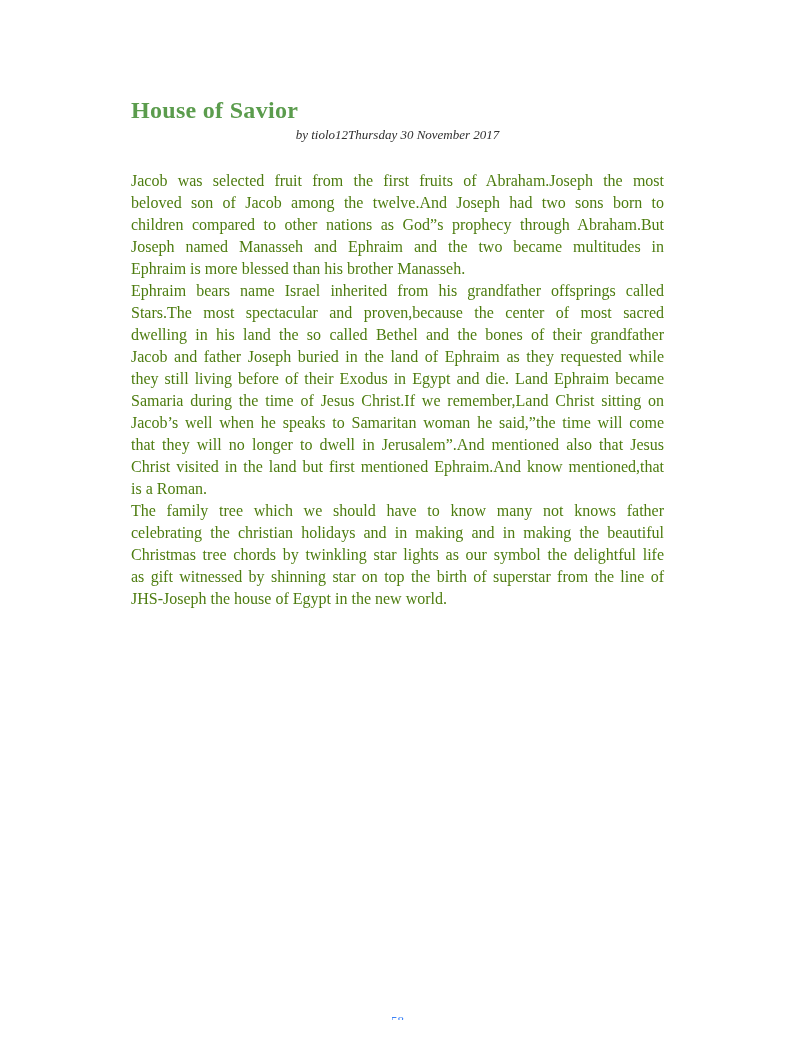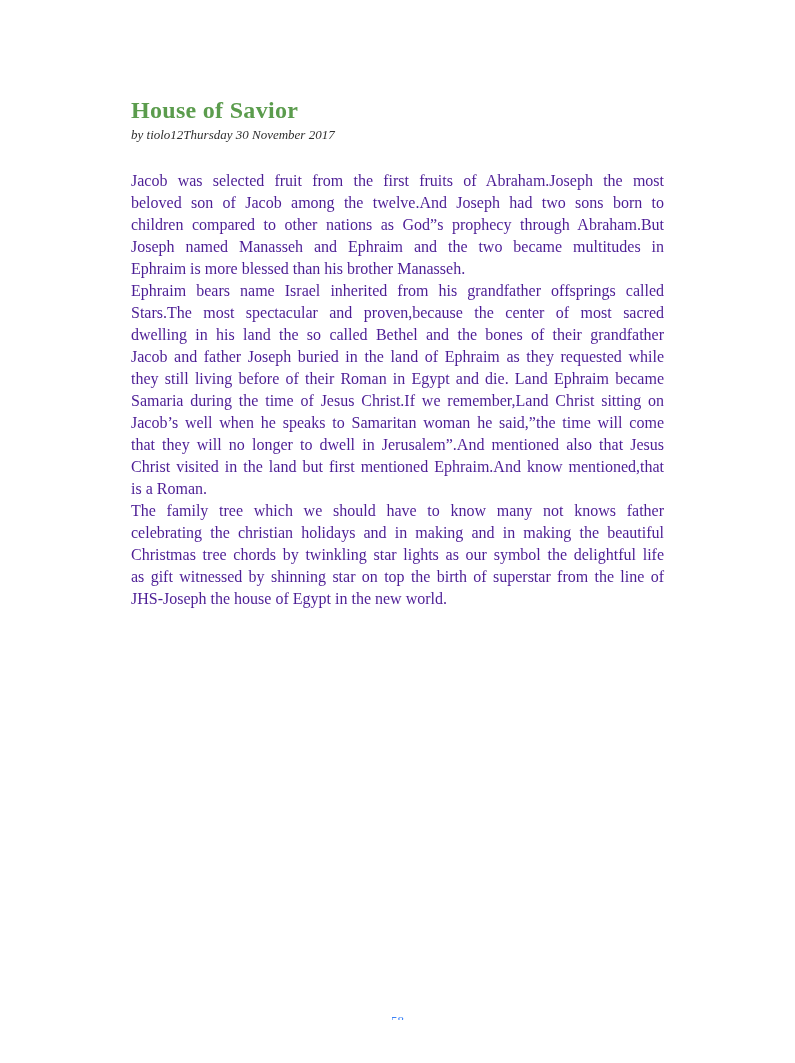--- a/index.html
+++ b/index.html
@@ -28,20 +28,21 @@
     font-size: 24px;
     line-height: 27px;
     letter-spacing: 0.3px;
   }
   .byline {
     margin: 3px 0 0 0;
     font-style: italic;
     font-size: 13px;
     line-height: 16px;
     color: #2f2f2f;
+    text-align: center;
   }
   .article {
     margin-top: 27px;
     font-size: 16px;
     line-height: 22px;
     color: #1c1c1c;
   }
   .paragraph {
     margin: 0;
   }
@@ -64,34 +65,34 @@
     color: #555555;
   }
 </style>
 </head>
 <body>
 
 <div class="page">
   <div class="content">
     <h1 class="title" style="color: rgb(91, 156, 77);">House of Savior</h1>
     <div class="byline" style="color: rgb(47, 47, 47);">by tiolo12Thursday 30 November 2017</div>
-    <div class="article" style="color: #4c1d95;">
+    <div class="article" style="color: #4d7c0f;">
         <div class="paragraph">
           <div class="line">Jacob was selected fruit from the first fruits of Abraham.Joseph the most</div>
           <div class="line">beloved son of Jacob among the twelve.And Joseph had two sons born to</div>
           <div class="line">children compared to other nations as God”s prophecy through Abraham.But</div>
           <div class="line">Joseph named Manasseh and Ephraim and the two became multitudes in</div>
           <div class="line last">Ephraim is more blessed than his brother Manasseh.</div>
         </div>
         <div class="paragraph">
           <div class="line">Ephraim bears name Israel inherited from his grandfather offsprings called</div>
           <div class="line">Stars.The most spectacular and proven,because the center of most sacred</div>
           <div class="line">dwelling in his land the so called Bethel and the bones of their grandfather</div>
           <div class="line">Jacob and father Joseph buried in the land of Ephraim as they requested while</div>
-          <div class="line">they still living before of their Roman in Egypt and die. Land Ephraim became</div>
+          <div class="line">they still living before of their Exodus in Egypt and die. Land Ephraim became</div>
           <div class="line">Samaria during the time of Jesus Christ.If we remember,Land Christ sitting on</div>
           <div class="line">Jacob’s well when he speaks to Samaritan woman he said,”the time will come</div>
           <div class="line">that they will no longer to dwell in Jerusalem”.And mentioned also that Jesus</div>
           <div class="line">Christ visited in the land but first mentioned Ephraim.And know mentioned,that</div>
           <div class="line last">is a Roman.</div>
         </div>
         <div class="paragraph">
           <div class="line">The family tree which we should have to know many not knows father</div>
           <div class="line">celebrating the christian holidays and in making and in making the beautiful</div>
           <div class="line">Christmas tree chords by twinkling star lights as our symbol the delightful life</div>

